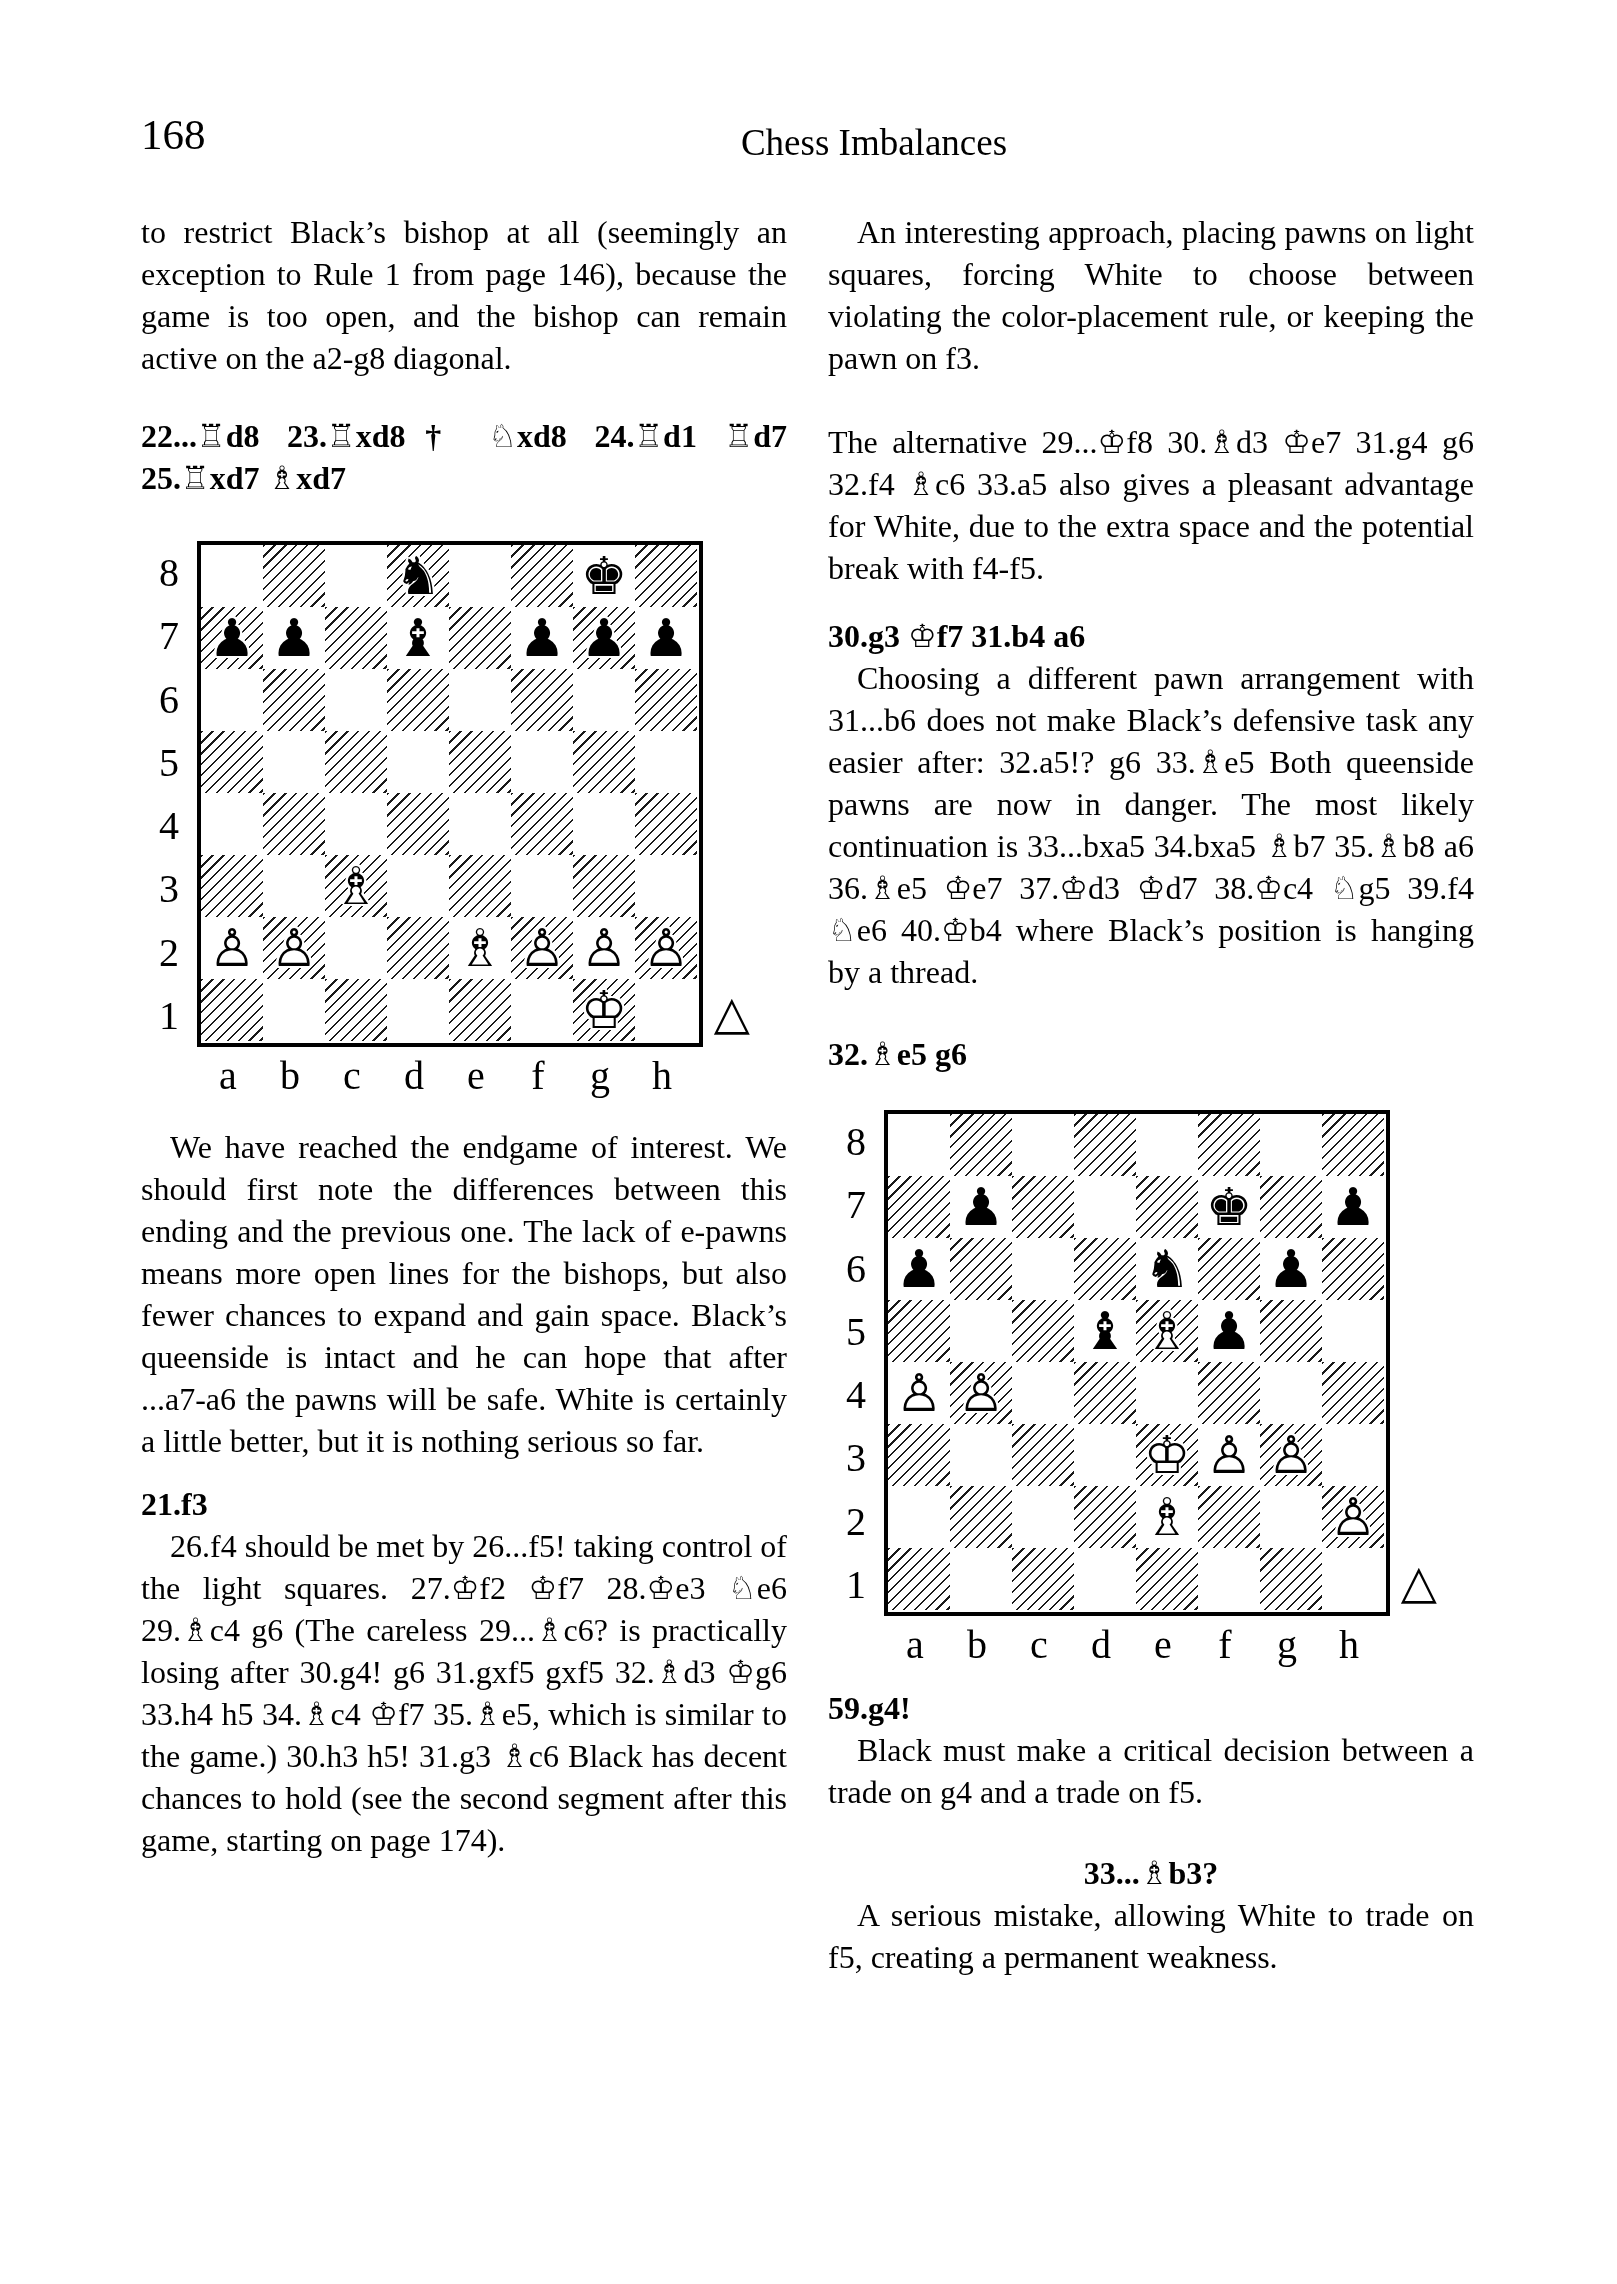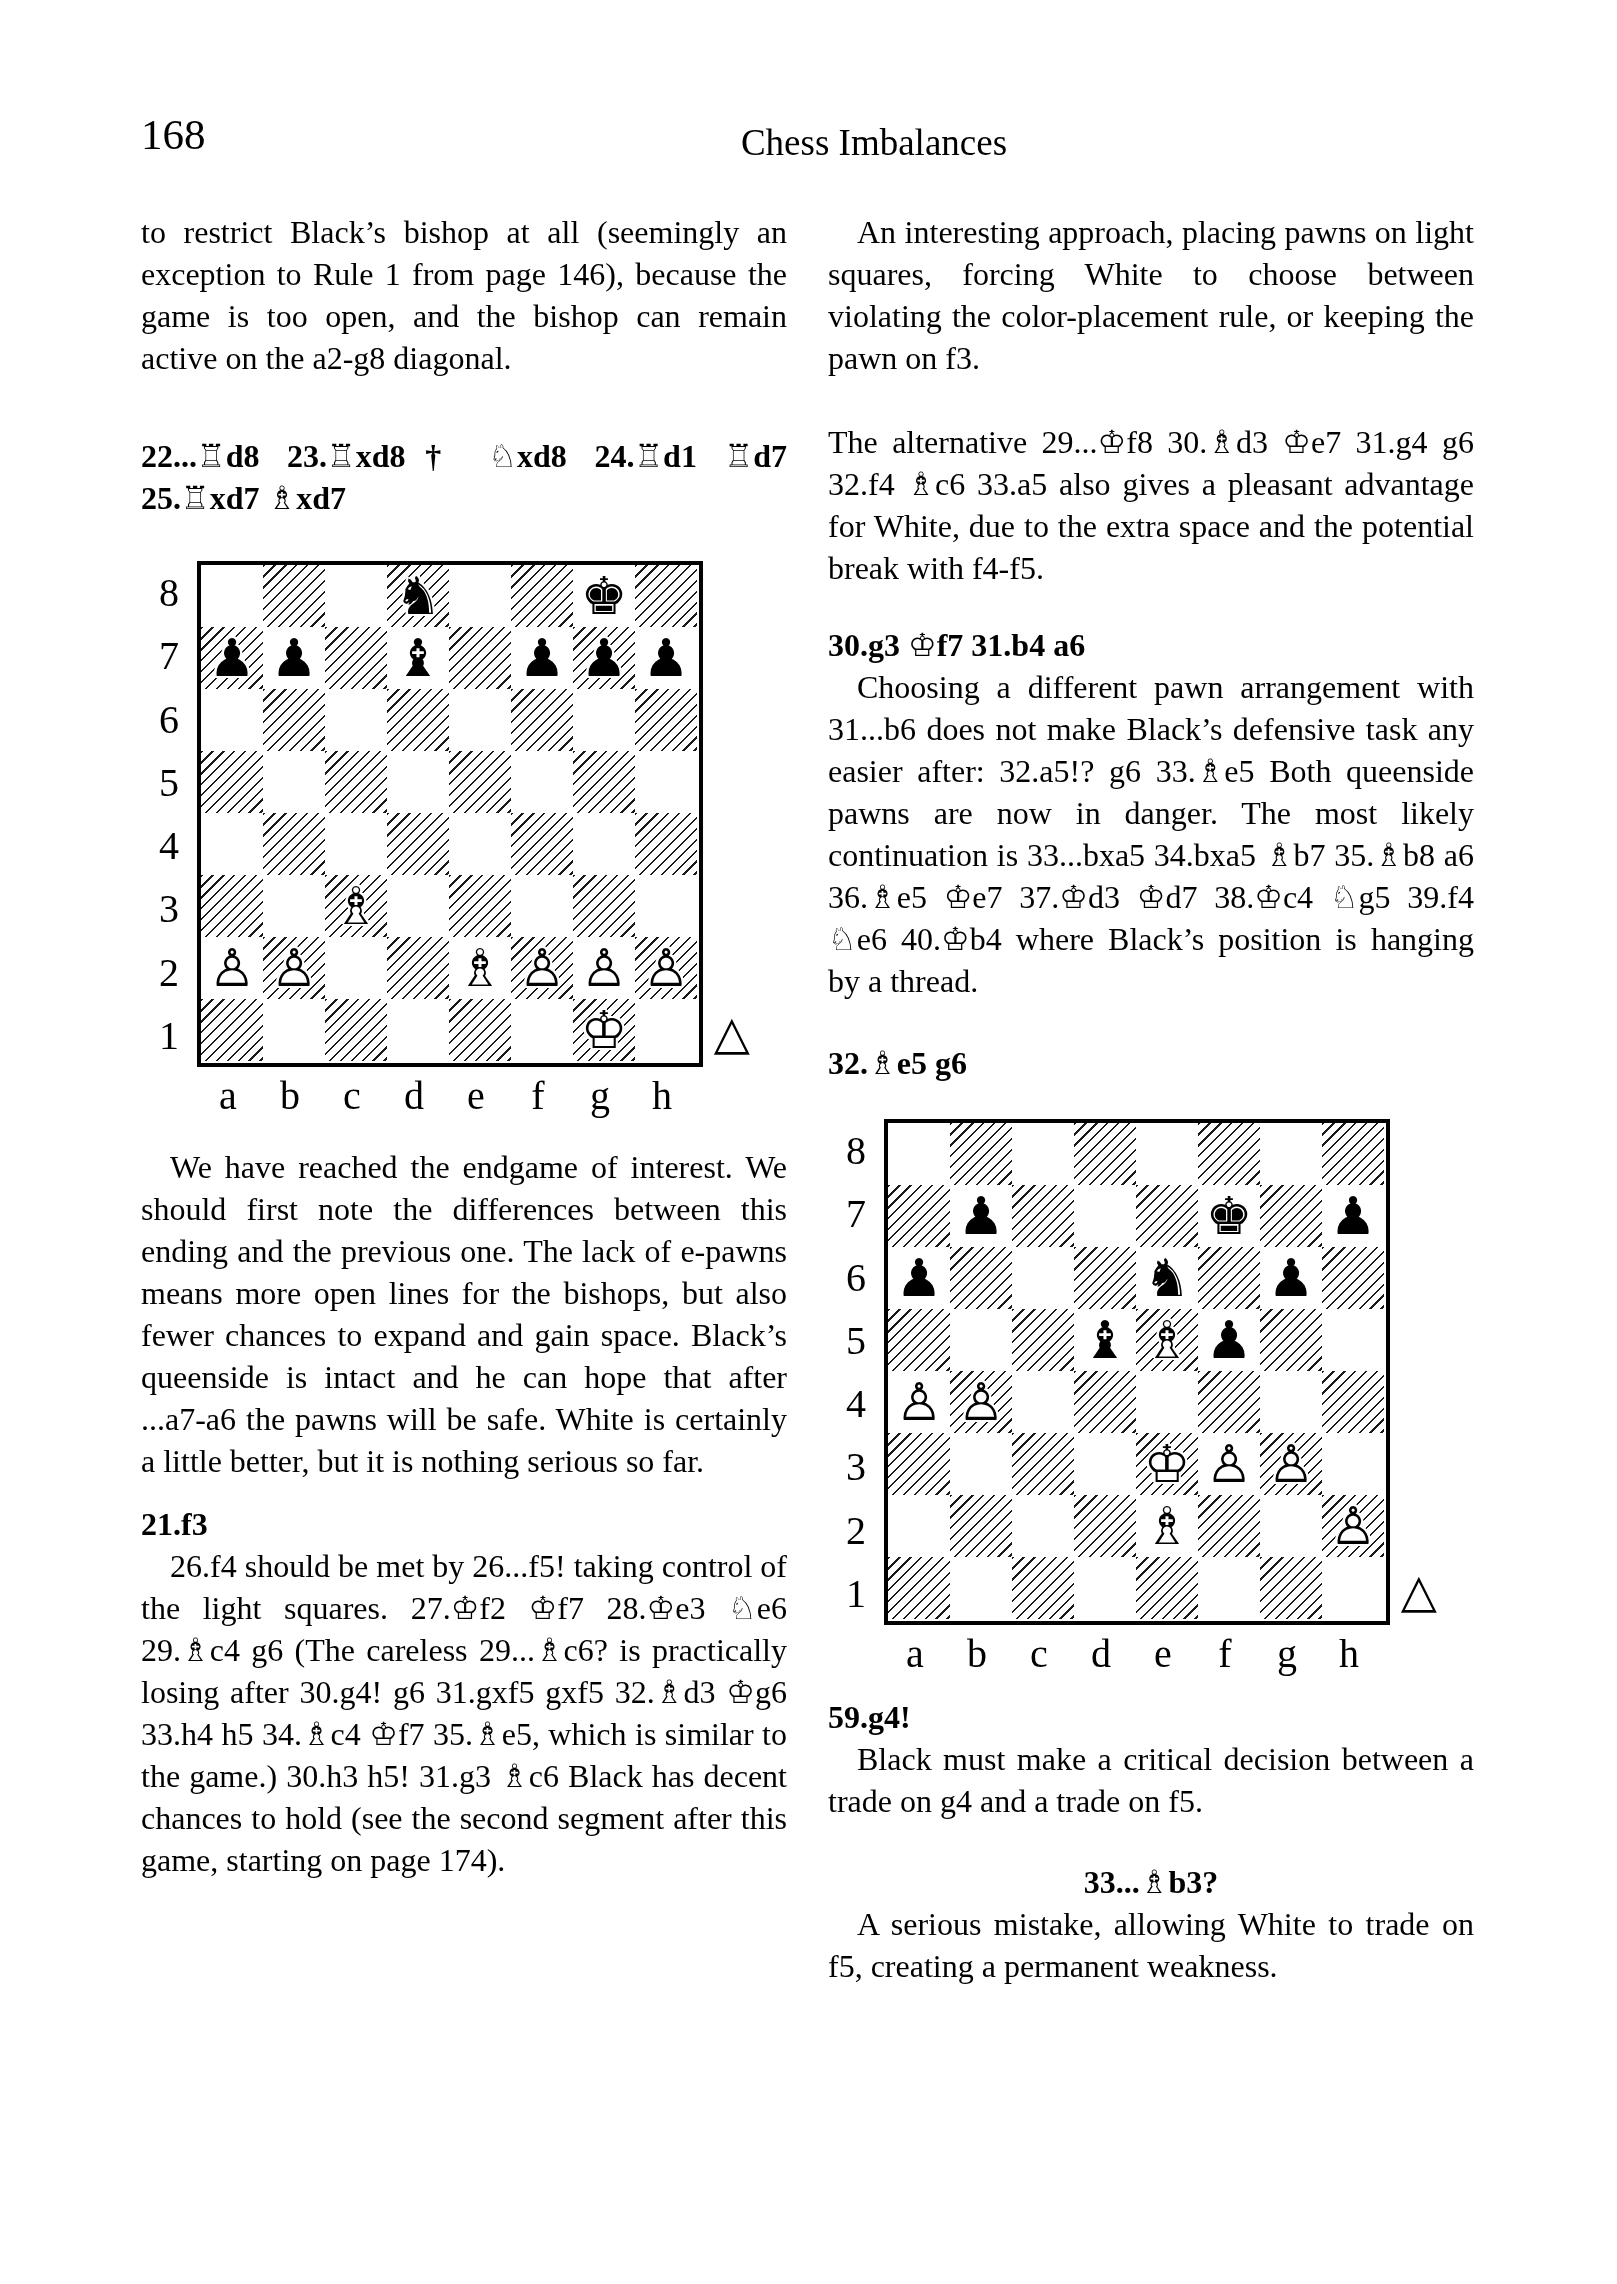--- a/index.html
+++ b/index.html
@@ -13,27 +13,27 @@
   .pagenum{position:absolute;left:0;top:0;font-size:43px;line-height:48px;}
   .title{position:absolute;left:451px;width:564px;top:8px;text-align:center;font-size:37px;line-height:48px;}
   
   .columns{position:absolute;top:211px;left:141px;width:1333px;display:flex;gap:41px;}
   .col{width:650px;}
   p{margin:0;}
   .body{font-size:32px;line-height:42px;text-align:justify;}
   .indent{text-indent:29px;}
   .h{font-size:32px;line-height:42px;font-weight:bold;}
   .moves{font-size:32px;line-height:42px;font-weight:bold;text-align:justify;}
-  .mt-moves1{margin-top:56px;}
+  .mt-moves1{margin-top:36px;}
   .mt-diag1{margin-top:42px;}
   .mt-para2{margin-top:27px;}
   .mt-h26{margin-top:21px;}
   .mt-moves2{margin-top:39px;}
   .mt-rp2{margin-top:42px;}
-  .mt-rh1{margin-top:35px;}
+  .mt-rh1{margin-top:26px;}
   .mt-rh2{margin-top:40px;}
   .mt-diag2{margin-top:35px;}
   .mt-rh3{margin-top:19.3px;}
   .mt-rh4{margin-top:39px;text-align:center;}
   
   .diagram{position:relative;display:grid;grid-template-columns:56px 506px;grid-template-rows:506px 52px;}
   .ranks{grid-column:1;grid-row:1;display:flex;flex-direction:column;}
   .ranks span{flex:1;display:flex;align-items:center;justify-content:center;font-size:40px;}
   .board{grid-column:2;grid-row:1;display:grid;grid-template-columns:repeat(8,62px);grid-template-rows:repeat(8,62px);border:4.8px solid #000;box-sizing:border-box;background:#fff;}
   .files{grid-column:2;grid-row:2;display:grid;grid-template-columns:repeat(8,62px);}

